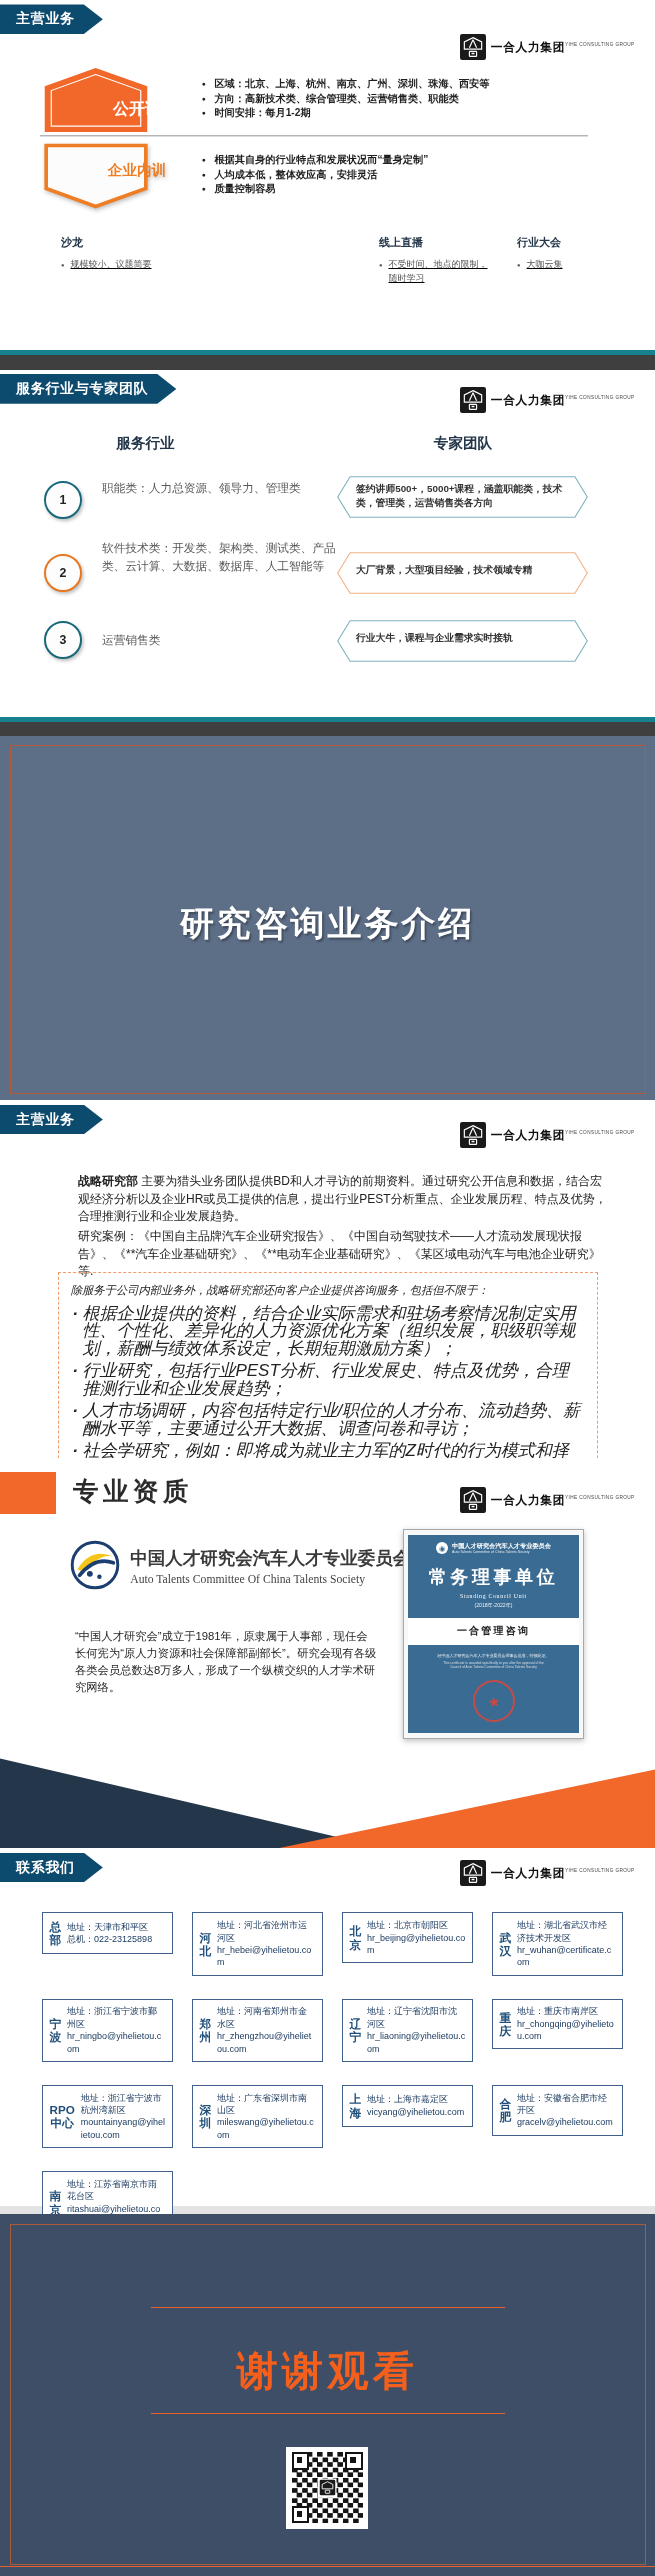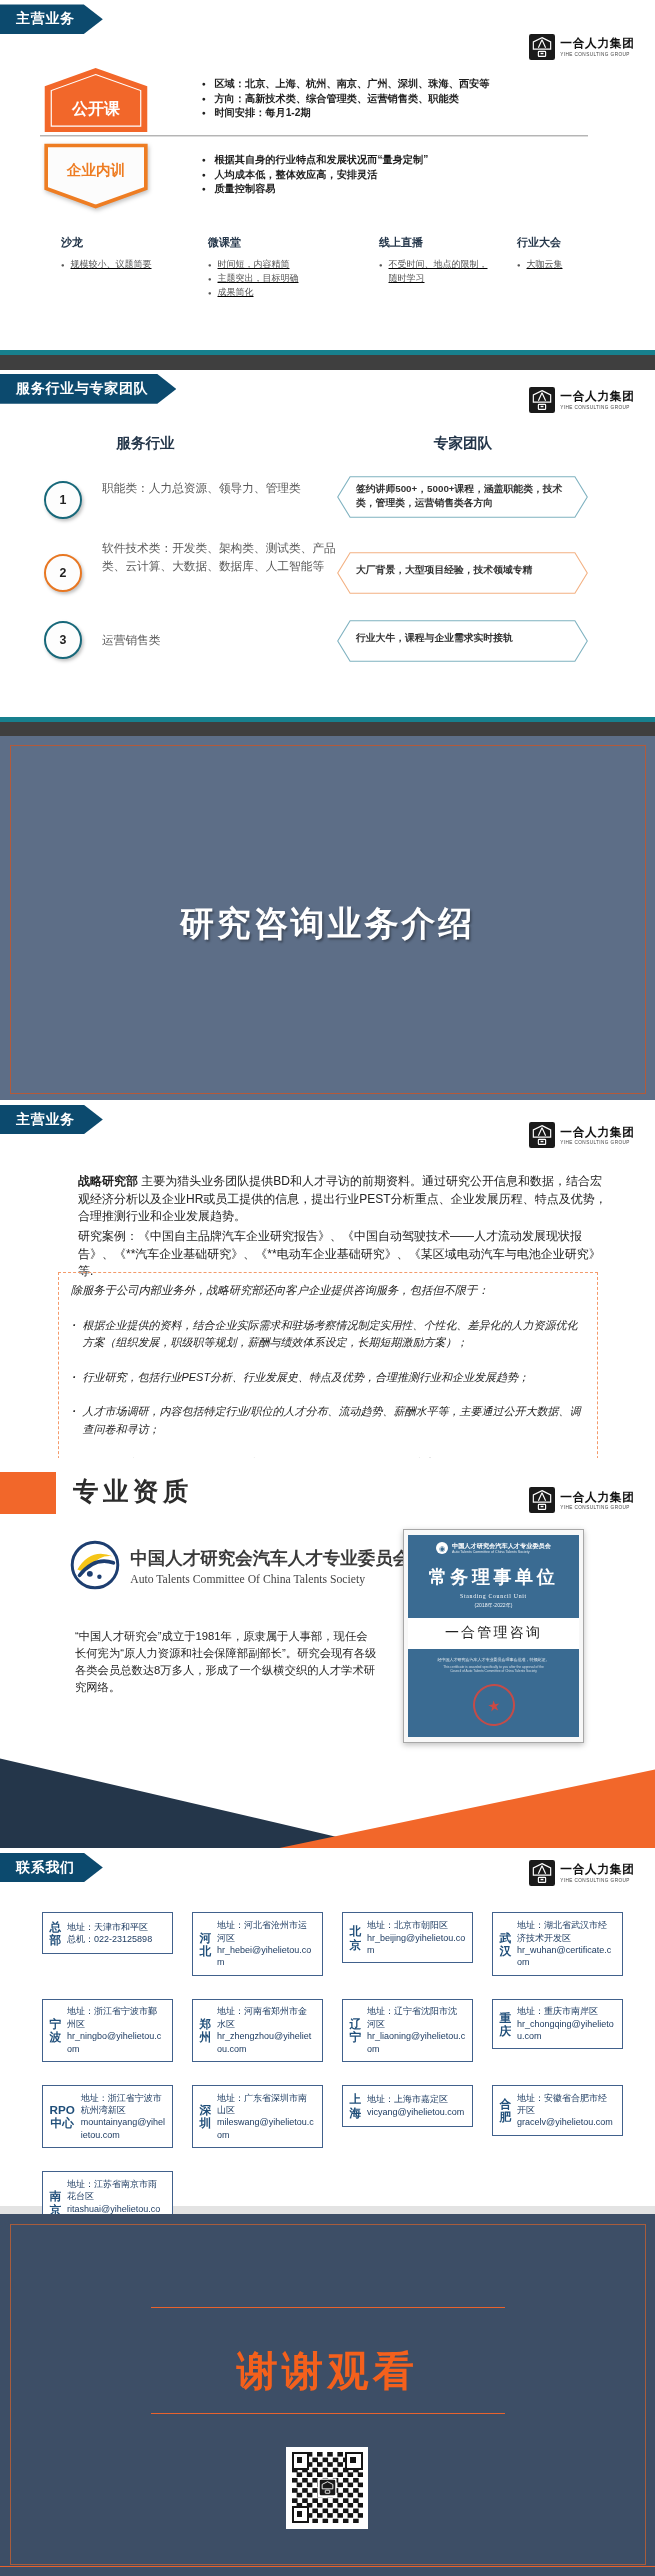--- a/index.html
+++ b/index.html
@@ -7,32 +7,32 @@
   .page { position:relative; width:655px; height:2576px; margin:0 auto; background:#fff; overflow:hidden; }
 
   section { position:relative; width:655px; overflow:visible; }
 
   
   .badge { position:absolute; left:0; background:#0c4a6e; color:#fff; font-size:14px; font-weight:bold;
            padding:5.8px 28px 5.8px 16px; letter-spacing:0.7px;
            clip-path:polygon(0 0, calc(100% - 19px) 0, 100% 50%, calc(100% - 19px) 100%, 0 100%); }
   .logo { position:absolute; display:flex; align-items:center; gap:5.1px; }
   .logo svg { display:block; }
-  .logo-text { display:flex; flex-direction:column; line-height:1.1; }
+  .logo-text { display:flex; flex-direction:row; line-height:1.1; }
   .logo-cn { font-size:11.7px; font-weight:bold; color:#111; letter-spacing:0.7px; }
   .logo-en { font-size:4.7px; color:#444; letter-spacing:0.4px; margin-top:1.5px; }
 
   .divider { width:655px; height:19.7px; }
   .divider .teal { height:5.1px; background:#17808e; }
   .divider .gray { height:14.6px; background:#3f3f3f; }
 
   
   .sec1 { height:350px; background:#fff; }
   .shape-wrap { position:absolute; }
-  .shape-label { position:absolute; width:100%; text-align:center; color:#fff; font-weight:bold; }
+  .shape-label { position:absolute; width:100%; text-align:center; color:#fff; font-weight:bold;margin-left:41px; }
   .bullets { position:absolute; list-style:none; }
   .bullets li { position:relative; padding-left:12.4px; font-size:10.2px; font-weight:600; color:#1f1f1f; line-height:14.6px; }
   .bullets li::before { content:"●"; position:absolute; left:0; top:0; font-size:6.6px; color:#1f1f1f; }
   .thin-rule { position:absolute; left:40px; width:548px; height:2.2px; border-top:0.7px solid #b5b5b5; border-bottom:0.7px solid #dcdcdc; }
   .mini-col { position:absolute; top:235px; }
   .mini-col h3 { font-size:11px; font-weight:bold; color:#24364a; margin-bottom:7.3px; }
   .mini-col ul { list-style:none;text-decoration:underline; }
   .mini-col li { position:relative; padding-left:9.5px; font-size:9px; color:#555; line-height:14px; }
   .mini-col li::before { content:"●"; position:absolute; left:0; top:0.7px; font-size:5.8px; color:#555; }
 
@@ -53,21 +53,21 @@
   .sec3 { height:364px; background:#5d6e87; }
   .inner-frame { position:absolute; border:0.7px solid #b35a3a; }
   .sec3 .title { position:absolute; width:100%; top:165px; text-align:center; color:#fff; font-size:34px; font-weight:bold; letter-spacing:2.9px; text-shadow:1.5px 1.5px 2.2px rgba(0,0,0,0.35); }
 
   
   .sec4 { height:358px; background:#fff; }
   .para { position:absolute; left:78px; width:533px; font-size:12px; color:#222; line-height:17.5px; }
   .dash-box { position:absolute; left:58px; top:172px; width:540px; border:0.7px dashed #f49a6a; padding:8.7px 11.7px 10.2px 11.7px;font-style:italic; }
   .dash-box .intro { font-size:11.3px; color:#222; line-height:17.5px; margin-bottom:2.9px; }
   .dash-box ul { list-style:none; }
-  .dash-box li { position:relative; padding-left:11.7px; font-size:11px; color:#222; line-height:17.5px; margin-top:17px; }
+  .dash-box li { position:relative; padding-left:11.7px; font-size:17px; color:#222; line-height:17.5px; margin-top:5px; }
   .dash-box li::before { content:"·"; position:absolute; left:1.5px; top:0; font-weight:bold; color:#222; }
 
   
   .sec5 { height:390px; background:#fff; }
   .orange-block { position:absolute; left:0; top:14px; width:56px; height:42px; background:#f2672a; }
   .sec5 .title { position:absolute; left:73px; top:16px; font-size:25.5px; font-weight:bold; color:#2b2b2b; letter-spacing:4.4px; }
   .assoc-row { position:absolute; left:70px; top:82px; display:flex; align-items:center; gap:10.2px; }
   .assoc-names .cn { font-size:17.5px; font-weight:bold; color:#3a3a3a; }
   .assoc-names .en { font-family:"Liberation Serif",serif; font-size:11.7px; color:#444; margin-top:2.9px; }
   .sec5 .para5 { position:absolute; left:75px; width:302px; font-size:11.3px; color:#1f1f1f; line-height:17px; }
@@ -77,21 +77,21 @@
   .cert-org { display:flex; align-items:center; justify-content:center; gap:3.6px; }
   .cert-org-icon { width:12.4px; height:12.4px; border-radius:50%; background:#fff; color:#3a6b92; font-size:7.3px; font-weight:bold;
                    display:flex; align-items:center; justify-content:center; }
   .cert-org-text { text-align:left; line-height:1.25; }
   .cert-org-cn { font-size:6.2px; font-weight:bold; }
   .cert-org-en { font-size:3.6px; opacity:0.85; }
   .cert-title { font-family:"Liberation Serif",serif; font-size:18px; font-weight:bold; letter-spacing:3.6px; margin-top:10.2px; }
   .cert-title-en { font-family:"Liberation Serif",serif; font-size:5.8px; margin-top:4.4px; letter-spacing:0.7px; }
   .cert-years { font-size:5.1px; margin-top:2.9px; opacity:0.9; }
   .cert-band { background:#fff; text-align:center; padding:6.6px 2.9px; }
-  .cert-holder { font-family:"Liberation Serif",serif; font-size:14px; font-weight:normal; color:#222; letter-spacing:2.2px; }
+  .cert-holder { font-family:"Liberation Serif",serif; font-size:10px; font-weight:bold; color:#222; letter-spacing:2.2px; }
   .cert-blue-lower { background:#3a6b92; color:#fff; text-align:center; padding:8.7px 5.8px 10.2px 5.8px; }
   .cert-note1 { font-size:4px; opacity:0.9; }
   .cert-note2 { font-size:3.3px; opacity:0.75; margin-top:2.2px; }
   .cert-note3 { font-size:3.3px; opacity:0.75; margin-top:0.7px; }
   .cert-seal { width:42px; height:42px; margin:10.2px auto 1.5px auto; border:2.2px solid rgba(220,70,60,0.85); border-radius:50%;
                display:flex; align-items:center; justify-content:center; color:rgba(220,70,60,0.9); font-size:14.6px; transform:rotate(-8deg); }
   .corner-navy { position:absolute; left:0; top:300px; width:386px; height:90px; background:#24364a;
                  clip-path:polygon(0 0, 100% 100%, 0 100%); z-index:1; }
   .corner-orange { position:absolute; left:277px; top:311px; width:379px; height:79px; background:#f2672a;
                    clip-path:polygon(100% 0, 100% 100%, 0 100%); z-index:1; }
@@ -169,28 +169,20 @@
       <li>根据其自身的行业特点和发展状况而“量身定制”</li>
       <li>人均成本低，整体效应高，安排灵活</li>
       <li>质量控制容易</li>
     </ul>
 
     <div class="mini-col" style="left:61px; width:120px;">
       <h3>沙龙</h3>
       <ul>
           <li>规模较小、议题简要</li>
         </ul>
-    </div>
-    <div class="mini-col" style="left:208px; width:131px;">
-      <h3>微课堂</h3>
-      <ul>
-        <li>时间短，内容精简</li>
-        <li>主题突出，目标明确</li>
-        <li>成果简化</li>
-      </ul>
     </div>
     <div class="mini-col" style="left:379px; width:109px;">
       <h3>线上直播</h3>
       <ul>
           <li>不受时间、地点的限制，随时学习</li>
         </ul>
     </div>
     <div class="mini-col" style="left:517px; width:109px;">
       <h3>行业大会</h3>
       <ul>

